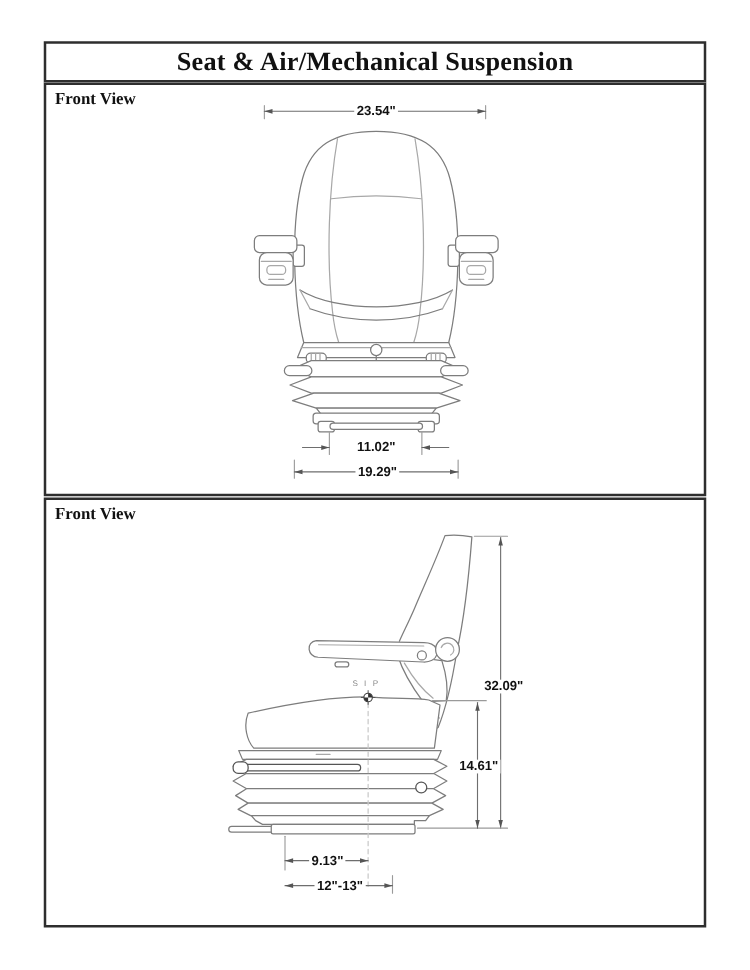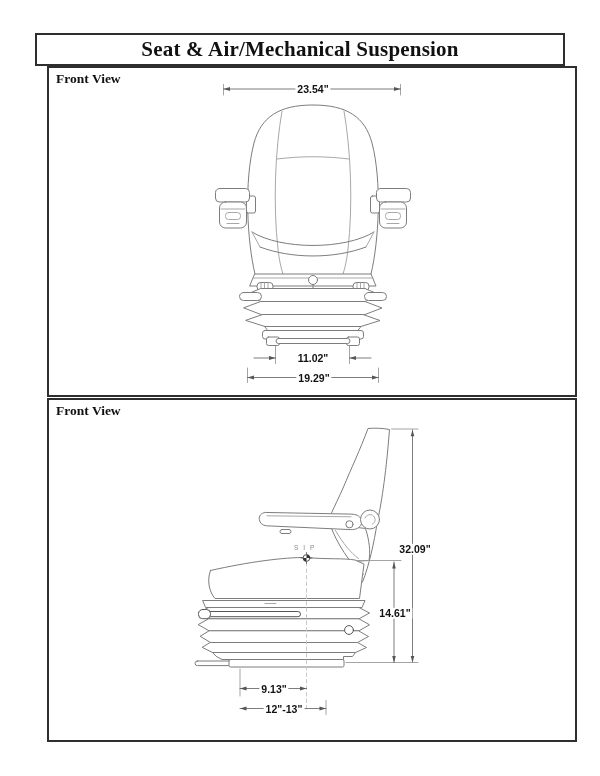--- a/index.html
+++ b/index.html
@@ -9,21 +9,21 @@
   }
   .title-box{
     position:absolute;left:35px;top:33px;width:526px;height:29px;
     border:2px solid #2e2e2e;display:flex;align-items:center;justify-content:center;
   }
   .title-text{
     font-family:"Liberation Serif",serif;font-weight:bold;font-size:21px;color:#111;
     letter-spacing:.2px;white-space:nowrap;
   }
   .panel{
-    position:absolute;left:35px;width:526px;border:2px solid #2e2e2e;background:#fff;margin-left:12px;
+    position:absolute;left:35px;width:526px;border:2px solid #2e2e2e;background:#fff;
   }
   .panel-front{top:66px;height:327px;}
   .panel-side{top:398px;height:340px;}
   .panel-label{
     position:absolute;left:7px;top:3px;
     font-family:"Liberation Serif",serif;font-weight:bold;font-size:13.5px;color:#111;
   }
   .drawing{position:absolute;left:0;top:0;}
   .dim-label{
     position:absolute;transform:translate(-50%,-50%);

